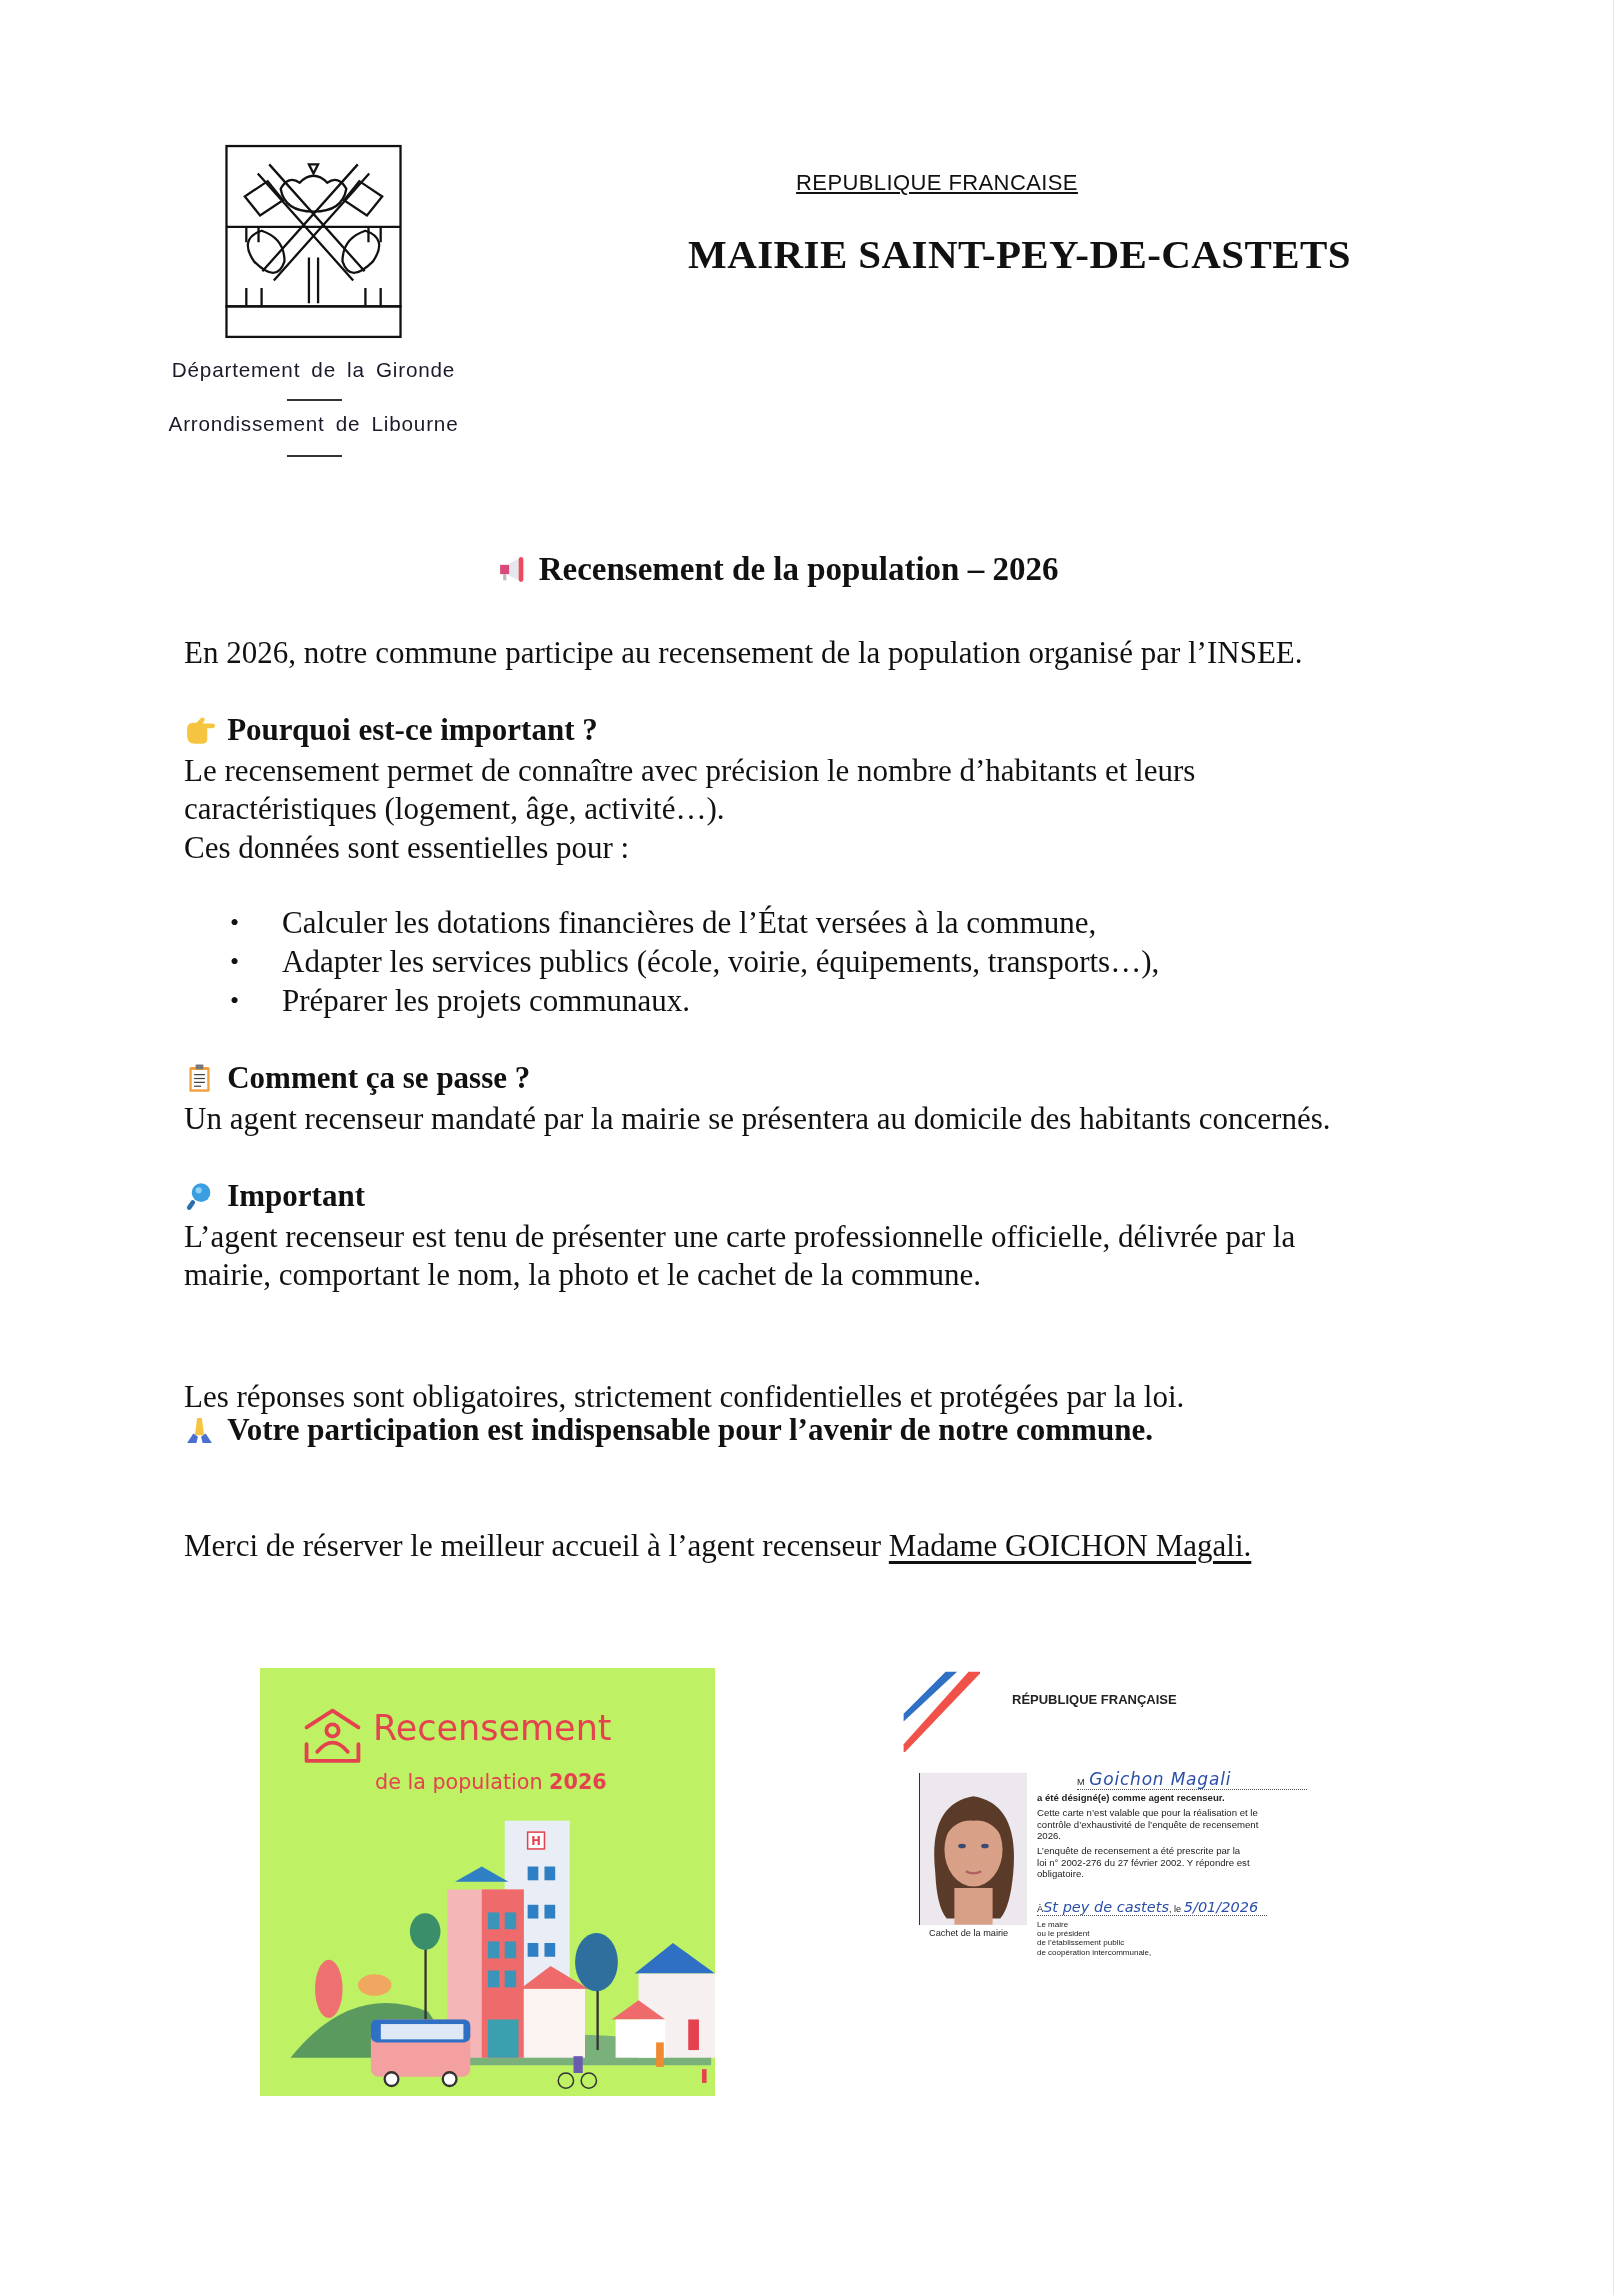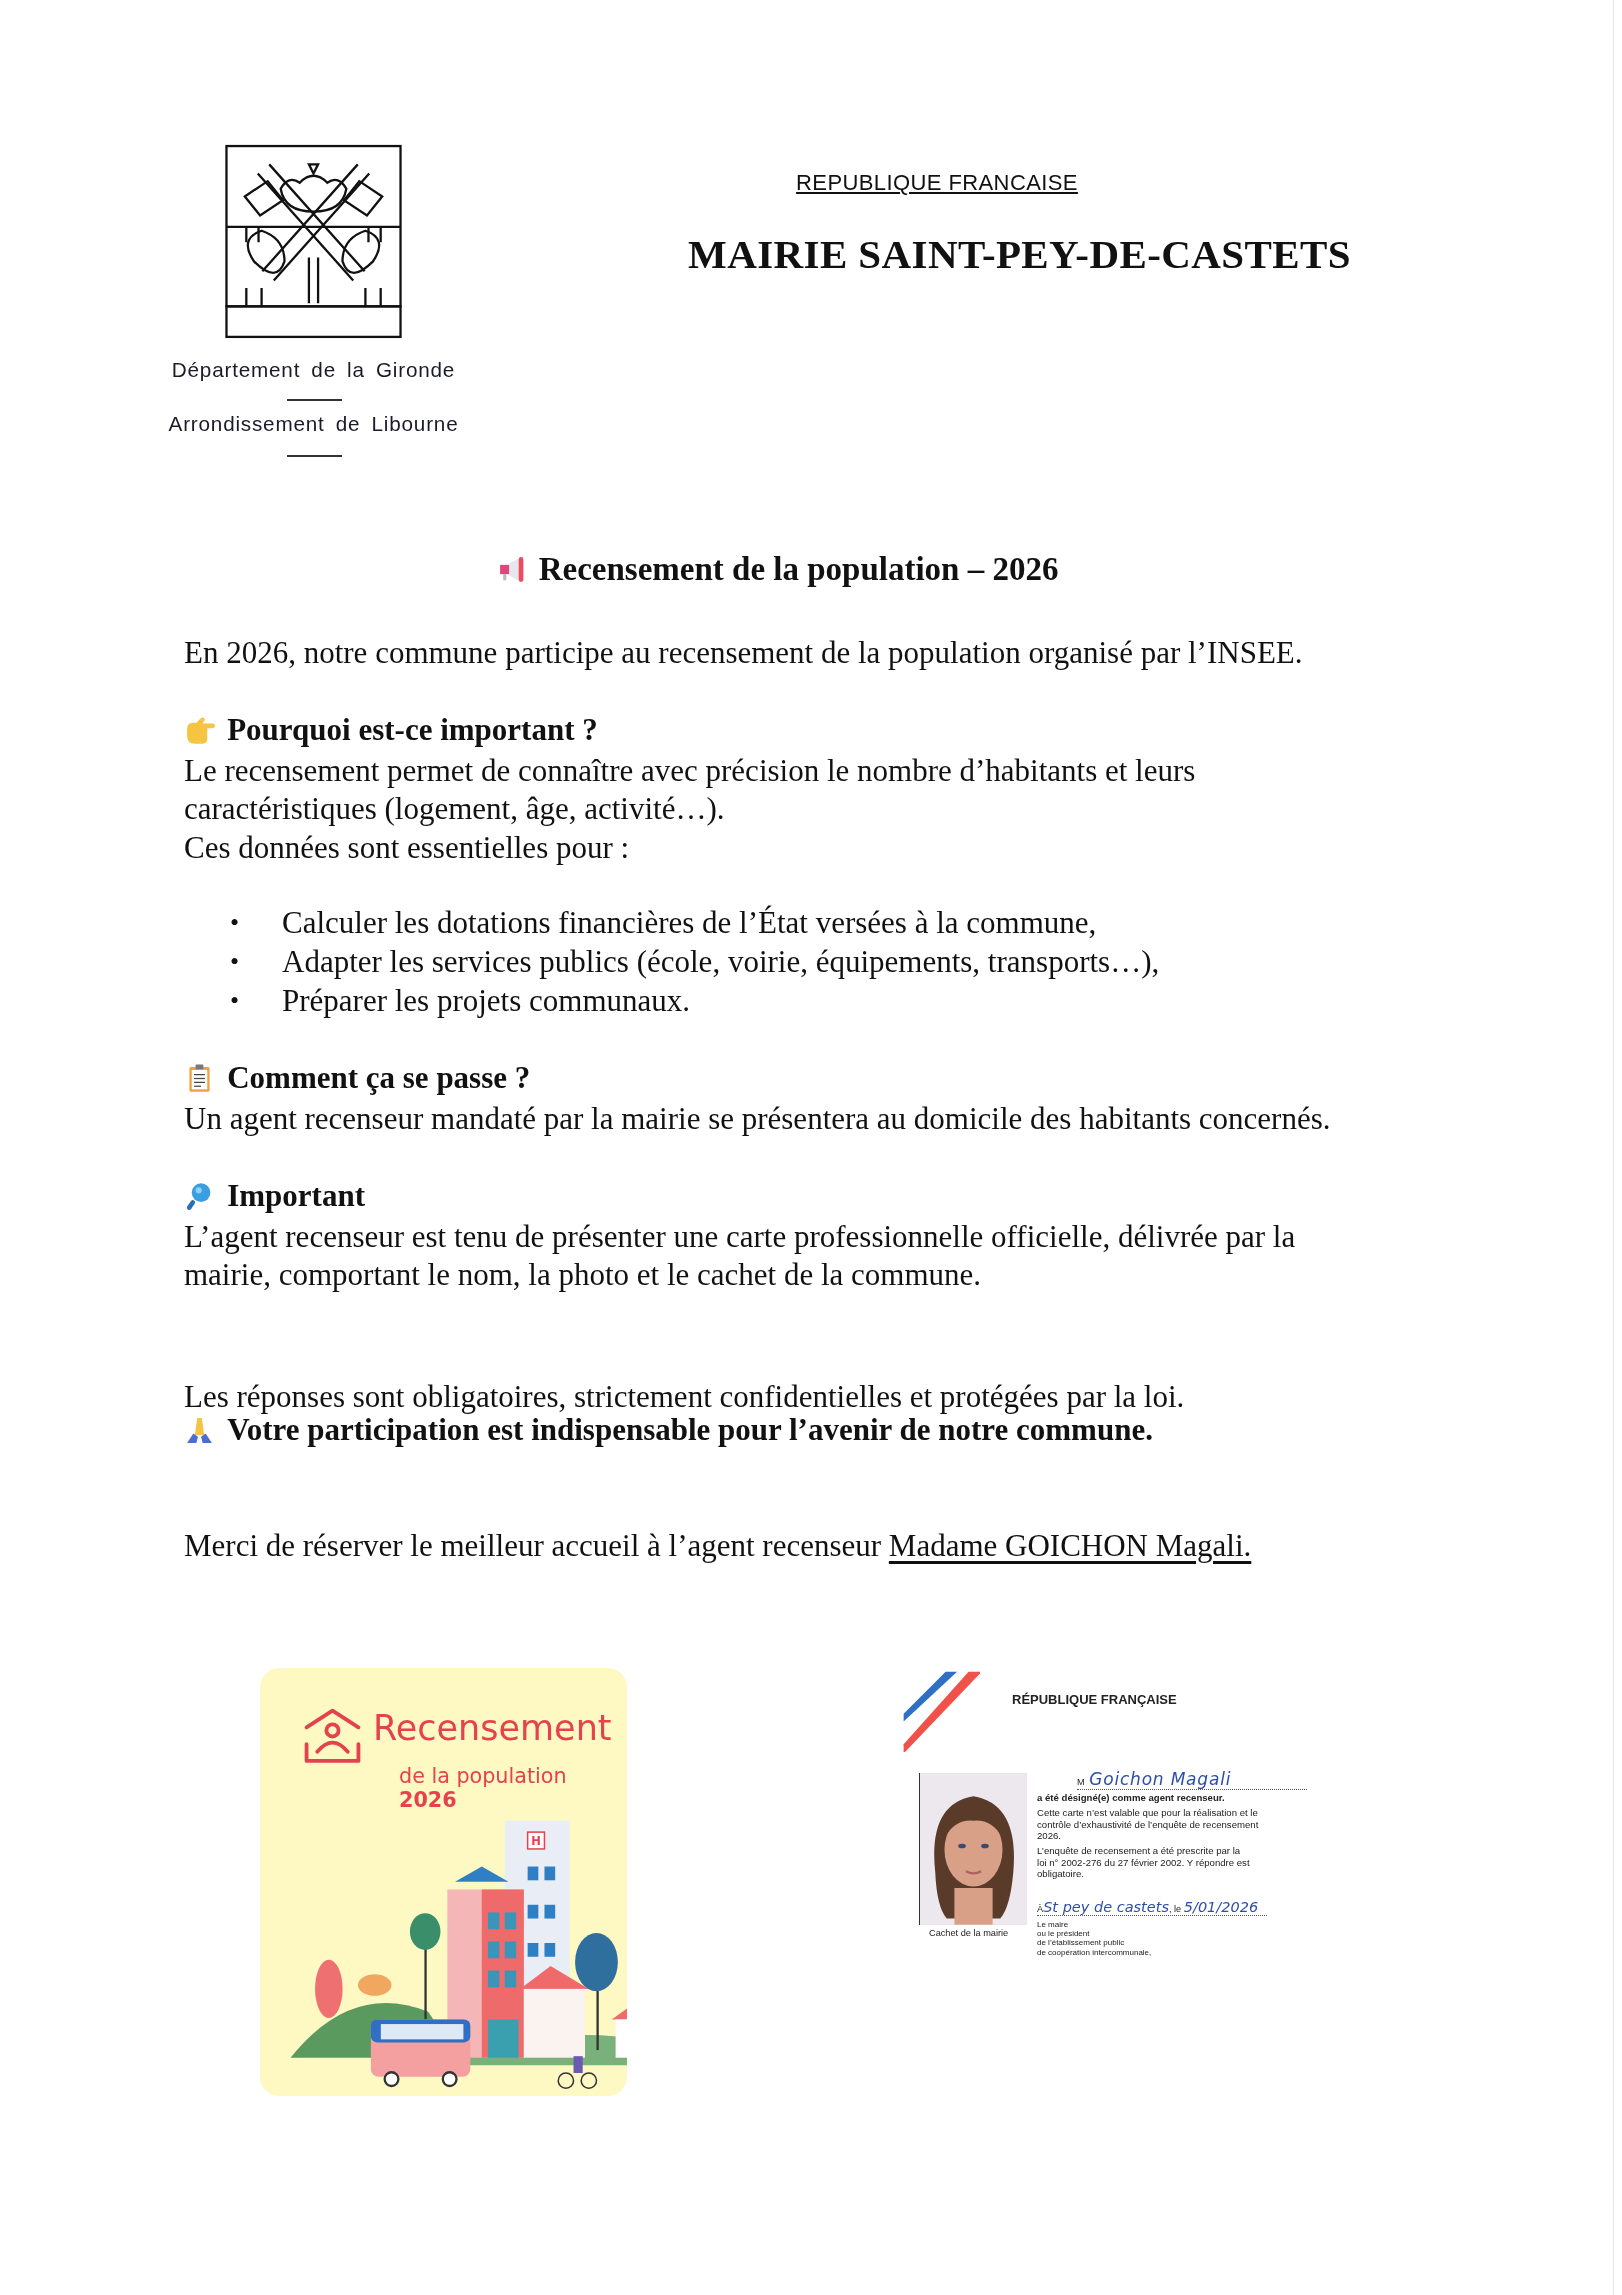--- a/index.html
+++ b/index.html
@@ -22,24 +22,24 @@
   .p { position: absolute; left: 184px; font-size: 31px; line-height: 38px; white-space: nowrap; }
   .h { position: absolute; left: 184px; font-size: 31px; font-weight: bold; display: flex; align-items: center; gap: 12.2px; white-space: nowrap; }
   .bullets { position: absolute; left: 230px; top: 903px; margin: 0; padding: 0; list-style: none; }
   .bullets li { font-size: 31px; line-height: 39px; display: flex; white-space: nowrap; }
   .bullets .dot { width: 52px; font-size: 26px; }
   .u { text-decoration: underline; text-underline-offset: 4.6px; }
 
   .emoji { display: inline-block; width: 31px; height: 31px; position: relative; }
 
   
-  .poster { position: absolute; left: 260px; top: 1668px; width: 367px; height: 428px; background: #fef9c3; overflow: hidden; border-radius: 19px; }
+  .poster { position: absolute; left: 260px; top: 1668px; width: 455px; height: 428px; background: #bef264; overflow: hidden; }
   .poster-logo { position: absolute; left: 42px; top: 38px; width: 61px; height: 61px; }
   .poster-t1 { position: absolute; left: 113px; top: 40px; font-family: "DejaVu Sans", sans-serif; font-size: 35px; color: #e5424f; }
-  .poster-t2 { position: absolute; left: 115px; top: 96px; font-family: "DejaVu Sans", sans-serif; font-size: 20.7px; color: #e5424f; margin-left: 24px; }
+  .poster-t2 { position: absolute; left: 115px; top: 102px; font-family: "DejaVu Sans", sans-serif; font-size: 20.7px; color: #e5424f; }
   .poster-t2 b { font-weight: bold; }
   .poster-art { position: absolute; left: 0; top: 122px; width: 455px; height: 306px; }
 
   
   .card { position: absolute; left: 888px; top: 1660px; width: 459px; height: 306px; }
   .card-rf { position: absolute; left: 124px; top: 32px; font-family: "Liberation Sans", sans-serif; font-weight: bold; font-size: 13px; color: #222; }
   .photo { position: absolute; left: 31px; top: 113px; width: 107px; height: 152px; background: #e8e4ea; overflow: hidden; border-left: 1.5px solid #333; }
   .photo-caption { position: absolute; left: 41px; top: 268px; font-family: "Liberation Sans", sans-serif; font-size: 9.2px; color: #222; }
   .card-text { position: absolute; left: 149px; font-family: "Liberation Sans", sans-serif; font-size: 9.6px; color: #222; line-height: 11.5px; }
   .card-name { position: absolute; left: 149px; top: 109px; width: 230px; border-bottom: 0.8px dotted #555; font-family: "Liberation Sans", sans-serif; font-size: 9.2px; color: #222; margin-left: 40px; }

